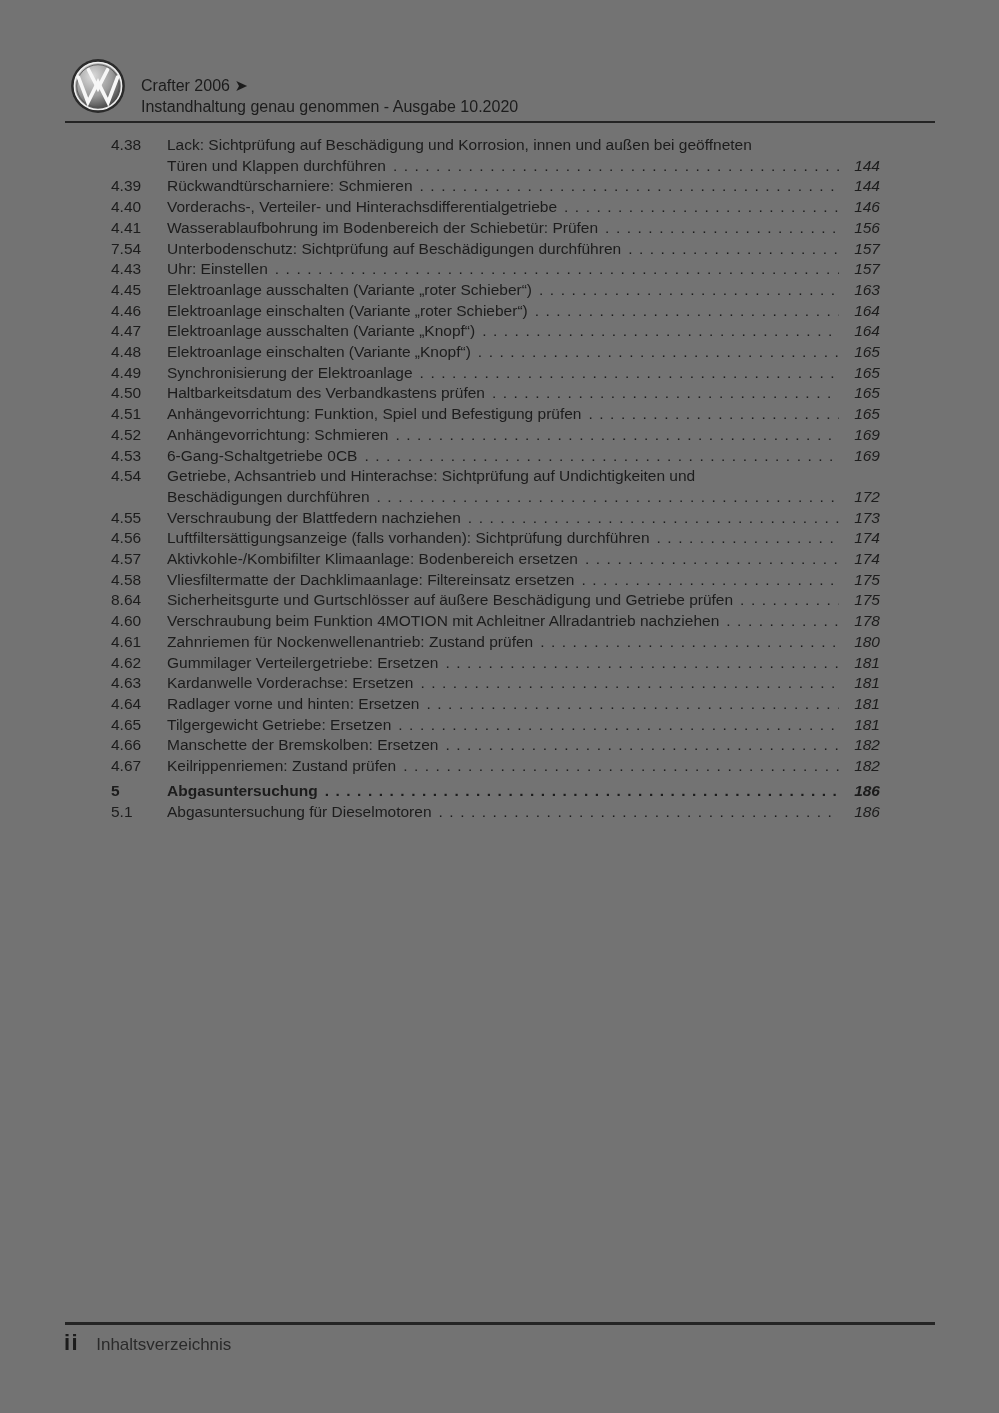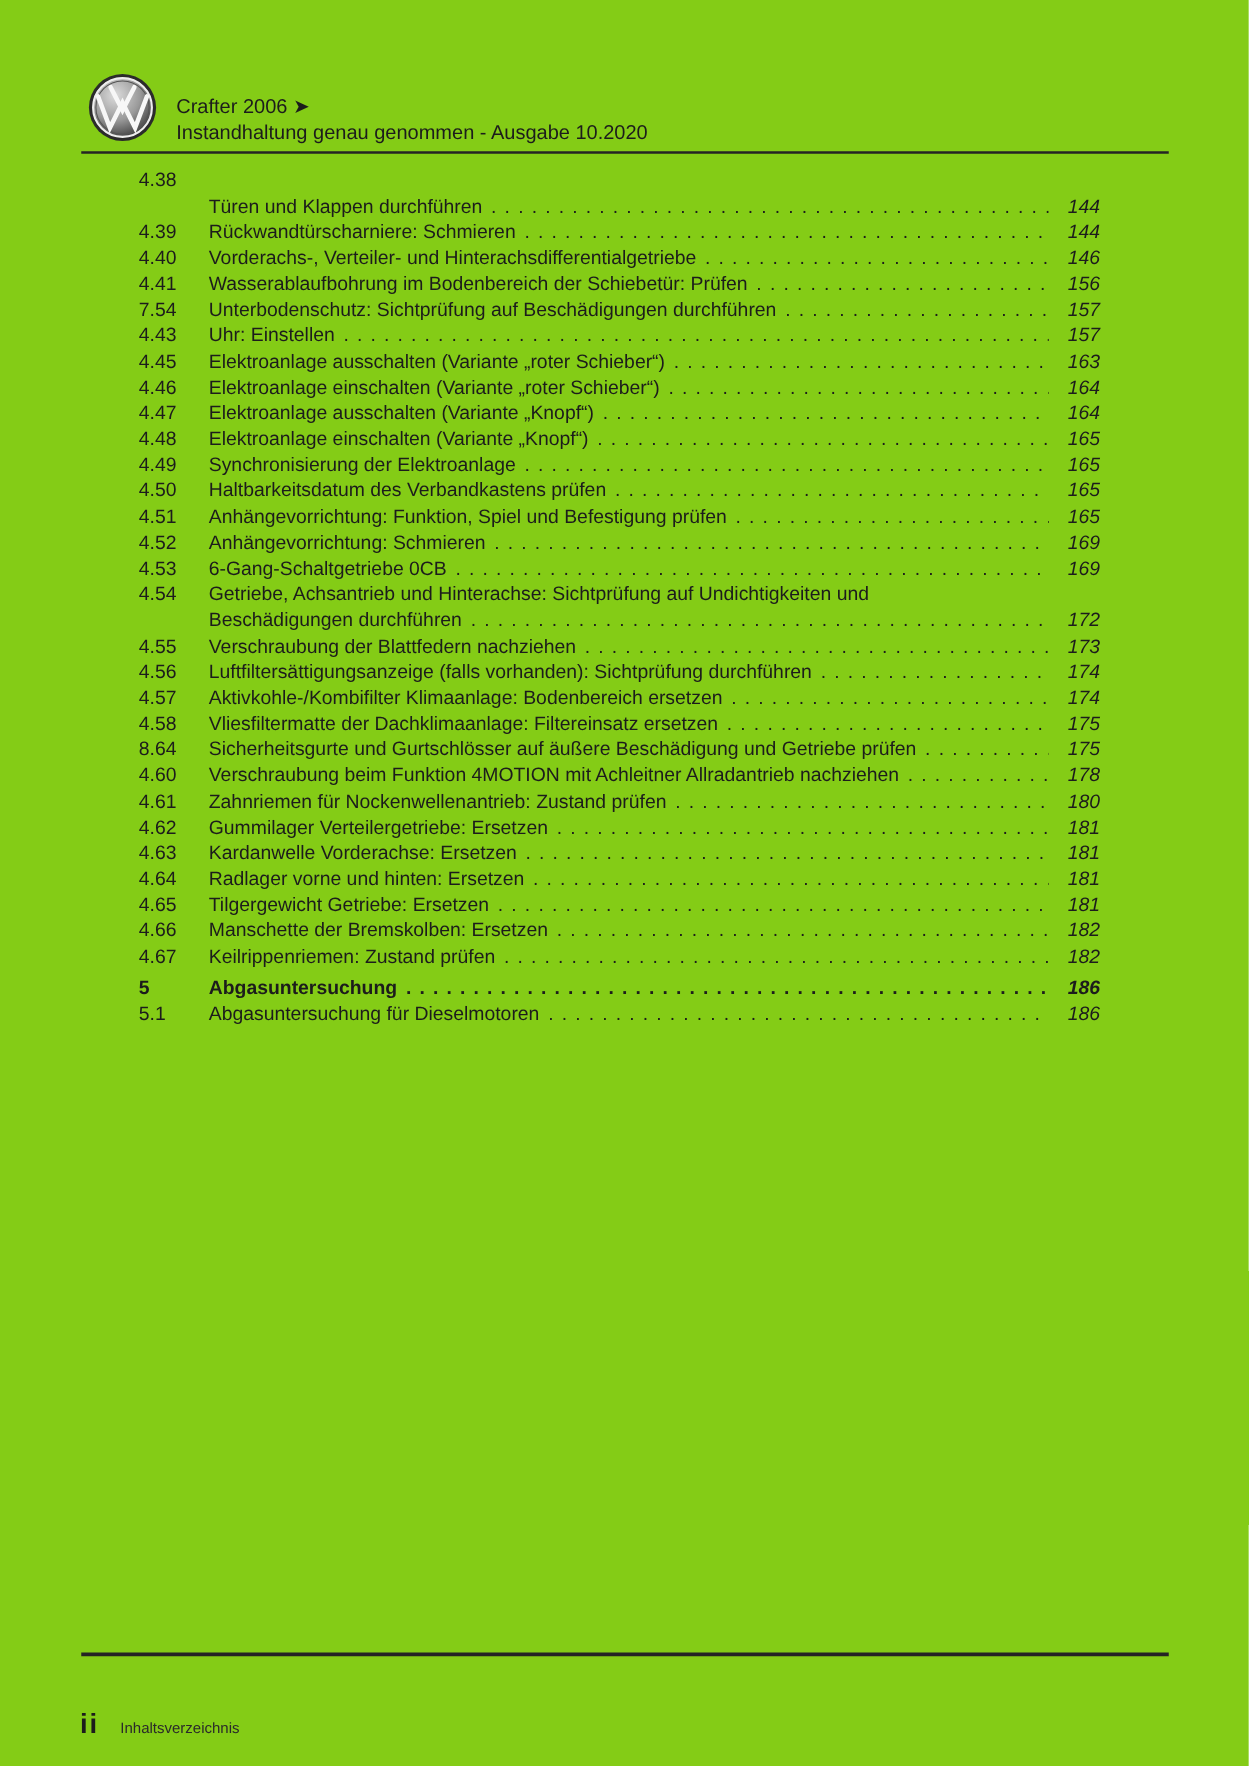--- a/index.html
+++ b/index.html
@@ -5,21 +5,21 @@
   html, body { margin: 0; padding: 0; }
   body {
     width: 999px; height: 1413px;
     background: #ffffff;
     font-family: "Liberation Sans", "DejaVu Sans", sans-serif;
     color: #1c1c1c;
   }
   .page {
     position: relative;
     width: 999px; height: 1413px;
-    background: #84cc16;
+    background: #737373;
     overflow: hidden;
   }
 
   
   .hdr {
     position: absolute; left: 70px; top: 58px;
     display: flex; align-items: flex-start;
   }
   .logo { width: 56px; height: 56px; flex: none; }
   .hdr-text {
@@ -58,24 +58,24 @@
   .pg { flex: none; min-width: 30px; margin-left: auto; text-align: right; font-style: italic; }
   .row.bold { font-weight: bold; margin-top: 4px; }
 
   
   .footer-rule {
     position: absolute; left: 65px; top: 1322px;
     width: 870px; height: 2.5px; background: #242424;
   }
   .ftr {
     position: absolute; left: 64px; top: 1330px;
-    display: flex; align-items: baseline; margin-top: 36px;
+    display: flex; align-items: baseline;
   }
   .folio { font-size: 22px; font-weight: bold; letter-spacing: 1.5px; }
-  .ftr-label { font-size: 12px; margin-left: 17px; color: #2a2a2a; }
+  .ftr-label { font-size: 17px; margin-left: 17px; color: #2a2a2a; }
 </style>
 </head>
 <body>
 
 <div class="page">
 
   <div class="hdr">
     <div class="logo">
       <svg viewBox="0 0 100 100" width="56" height="56" aria-hidden="true">
         <defs>
@@ -96,20 +96,21 @@
     <div class="hdr-text">
       <div>Crafter 2006 ➤</div>
       <div>Instandhaltung genau genommen - Ausgabe 10.2020</div>
     </div>
   </div>
   <div class="header-rule"></div>
 
   <div class="toc">
     <div class="row">
         <span class="num">4.38</span>
+        <span class="ttl">Lack: Sichtprüfung auf Beschädigung und Korrosion, innen und außen bei geöffneten</span>
       </div>
     <div class="row">
         <span class="num"></span>
         <span class="ttl">Türen und Klappen durchführen</span>
         <span class="dots"></span>
         <span class="pg">144</span>
       </div>
     <div class="row">
         <span class="num">4.39</span>
         <span class="ttl">Rückwandtürscharniere: Schmieren</span>

